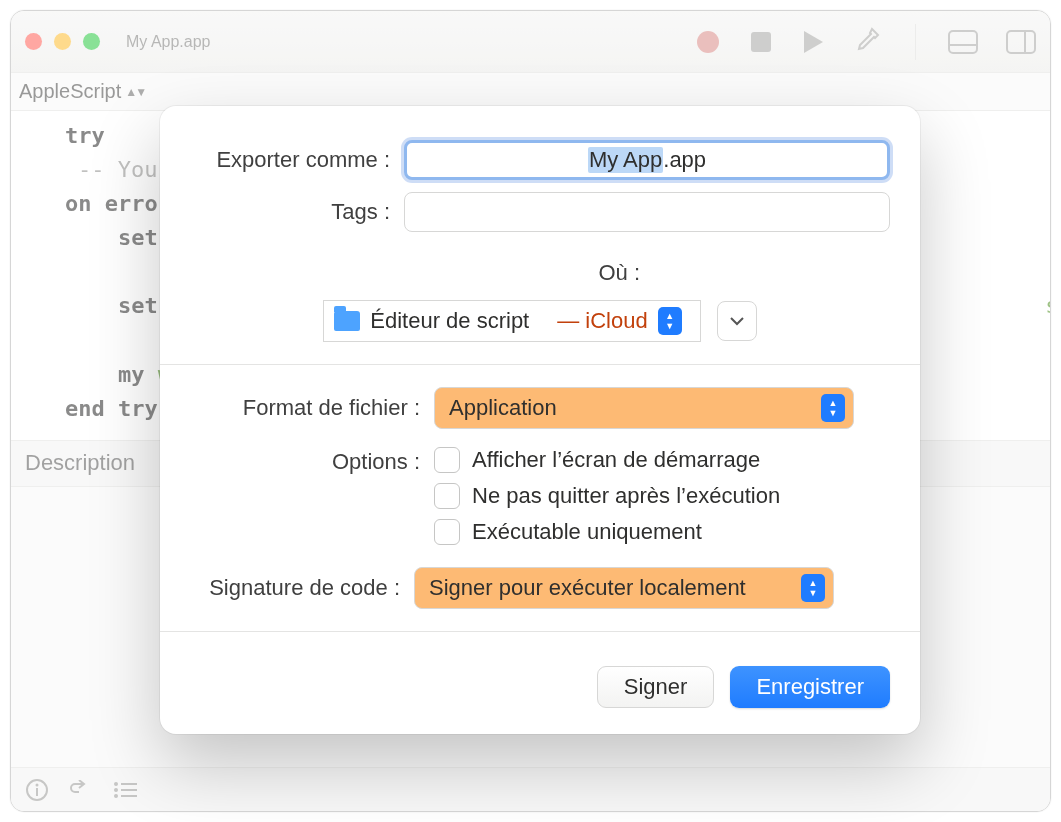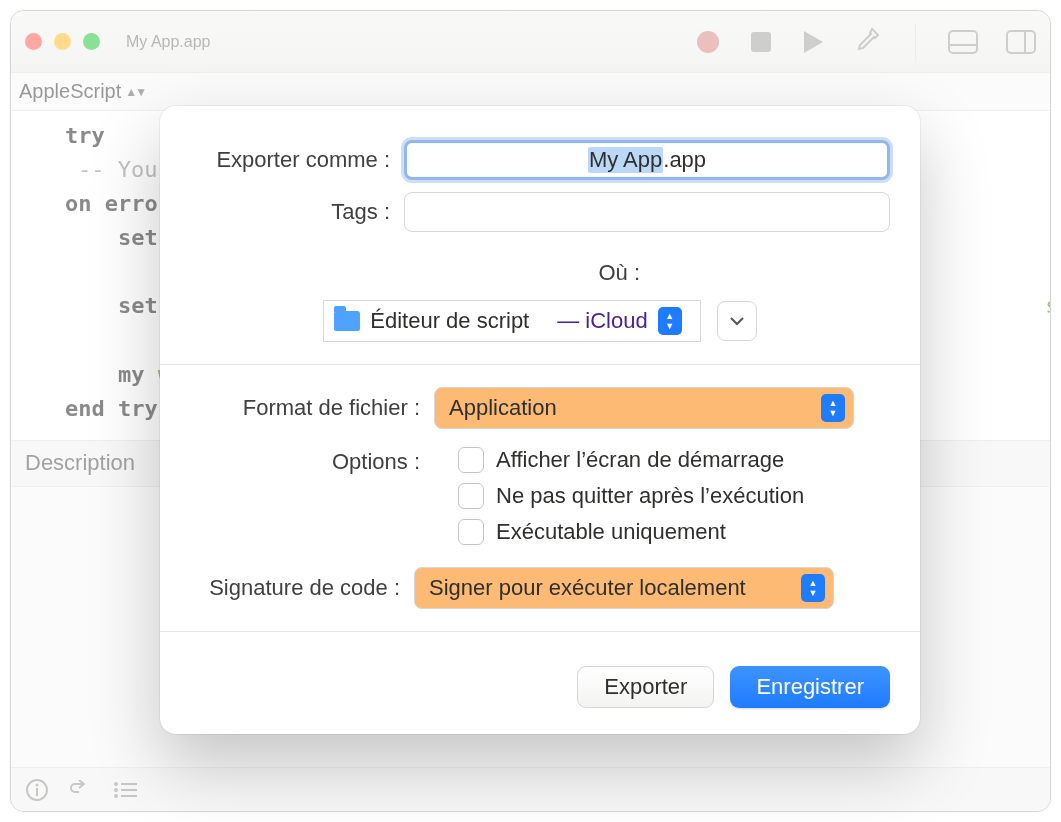--- a/index.html
+++ b/index.html
@@ -135,21 +135,21 @@
     height: 42px;
     border: 1px solid #d7d7d6;
     border-radius: 0;
     display:flex; align-items:center;
     padding: 0 18px 0 10px;
     gap:10px;
     background:#fff;
   }
   .folder-ico { width:26px; height:20px; background:#4da3ff; border-radius:3px 3px 2px 2px; position:relative; }
   .folder-ico::before { content:""; position:absolute; top:-5px; left:0; width:12px; height:6px; background:#4da3ff; border-radius:2px 2px 0 0; }
-  .dim { color:#4c1d95;margin-left:18px; }
+  .dim { color:#c2410c;margin-left:18px; }
   .stepper {
     margin-left:auto;
     width:24px; height:28px;
     background:#1f7cff;
     border-radius:5px;
     color:#fff;
     display:flex; flex-direction:column; justify-content:center; align-items:center;
     font-size:9px; line-height:9px; gap:1px;
   }
   .expander {
@@ -162,21 +162,21 @@
 
   .select-wide {
     width: 420px; height: 42px;
     border:1px solid #d7d7d6; border-radius:8px;
     display:flex; align-items:center; padding:0 8px 0 14px;
     background:#fdba74;
   }
   .select-wide .stepper { margin-left:auto; }
 
   .opts { display:flex; flex-direction:column; gap:10px; margin-left:0; }
-  .chk-row { display:flex; align-items:center; gap:12px;margin-left:24px; }
+  .chk-row { display:flex; align-items:center; gap:12px; }
   .chk {
     width:26px; height:26px; border:1px solid #c6c6c5; border-radius:6px; background:#fff;
   }
 
   .footer {
     display:flex; justify-content:flex-end; gap:16px;
     padding: 18px 30px 26px 30px;
   }
   .btn {
     height:42px; padding: 0 26px;
@@ -366,20 +366,20 @@
           <span>▲</span>
           <span>▼</span>
         </span>
     </div>
   </div>
 
   <div class="divider"></div>
 
   <div class="footer">
     <div class="btn">
-      <span>Exporter</span>
+      <span>Signer</span>
     </div>
     <div class="btn primary">
       <span>Enregistrer</span>
     </div>
   </div>
 
 </div>
 
 </body></html>

